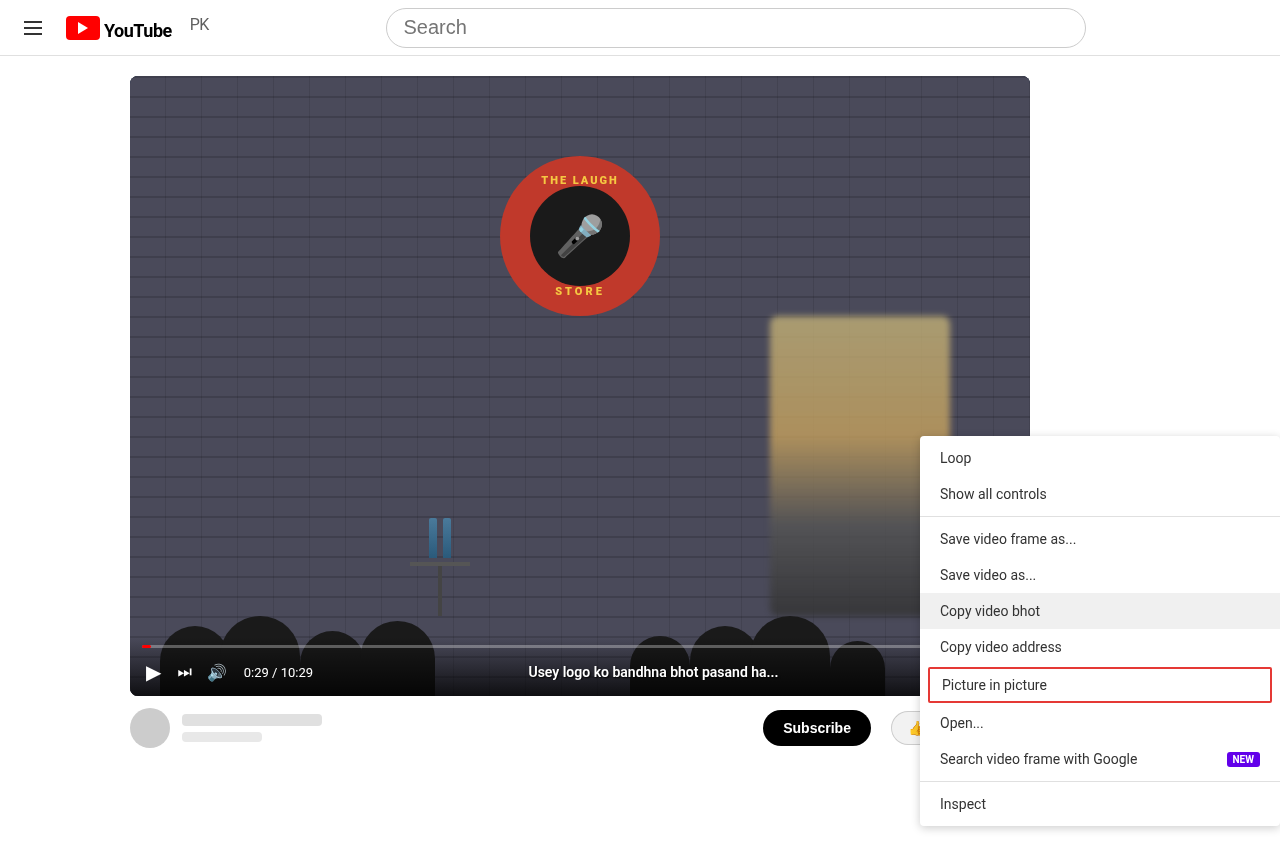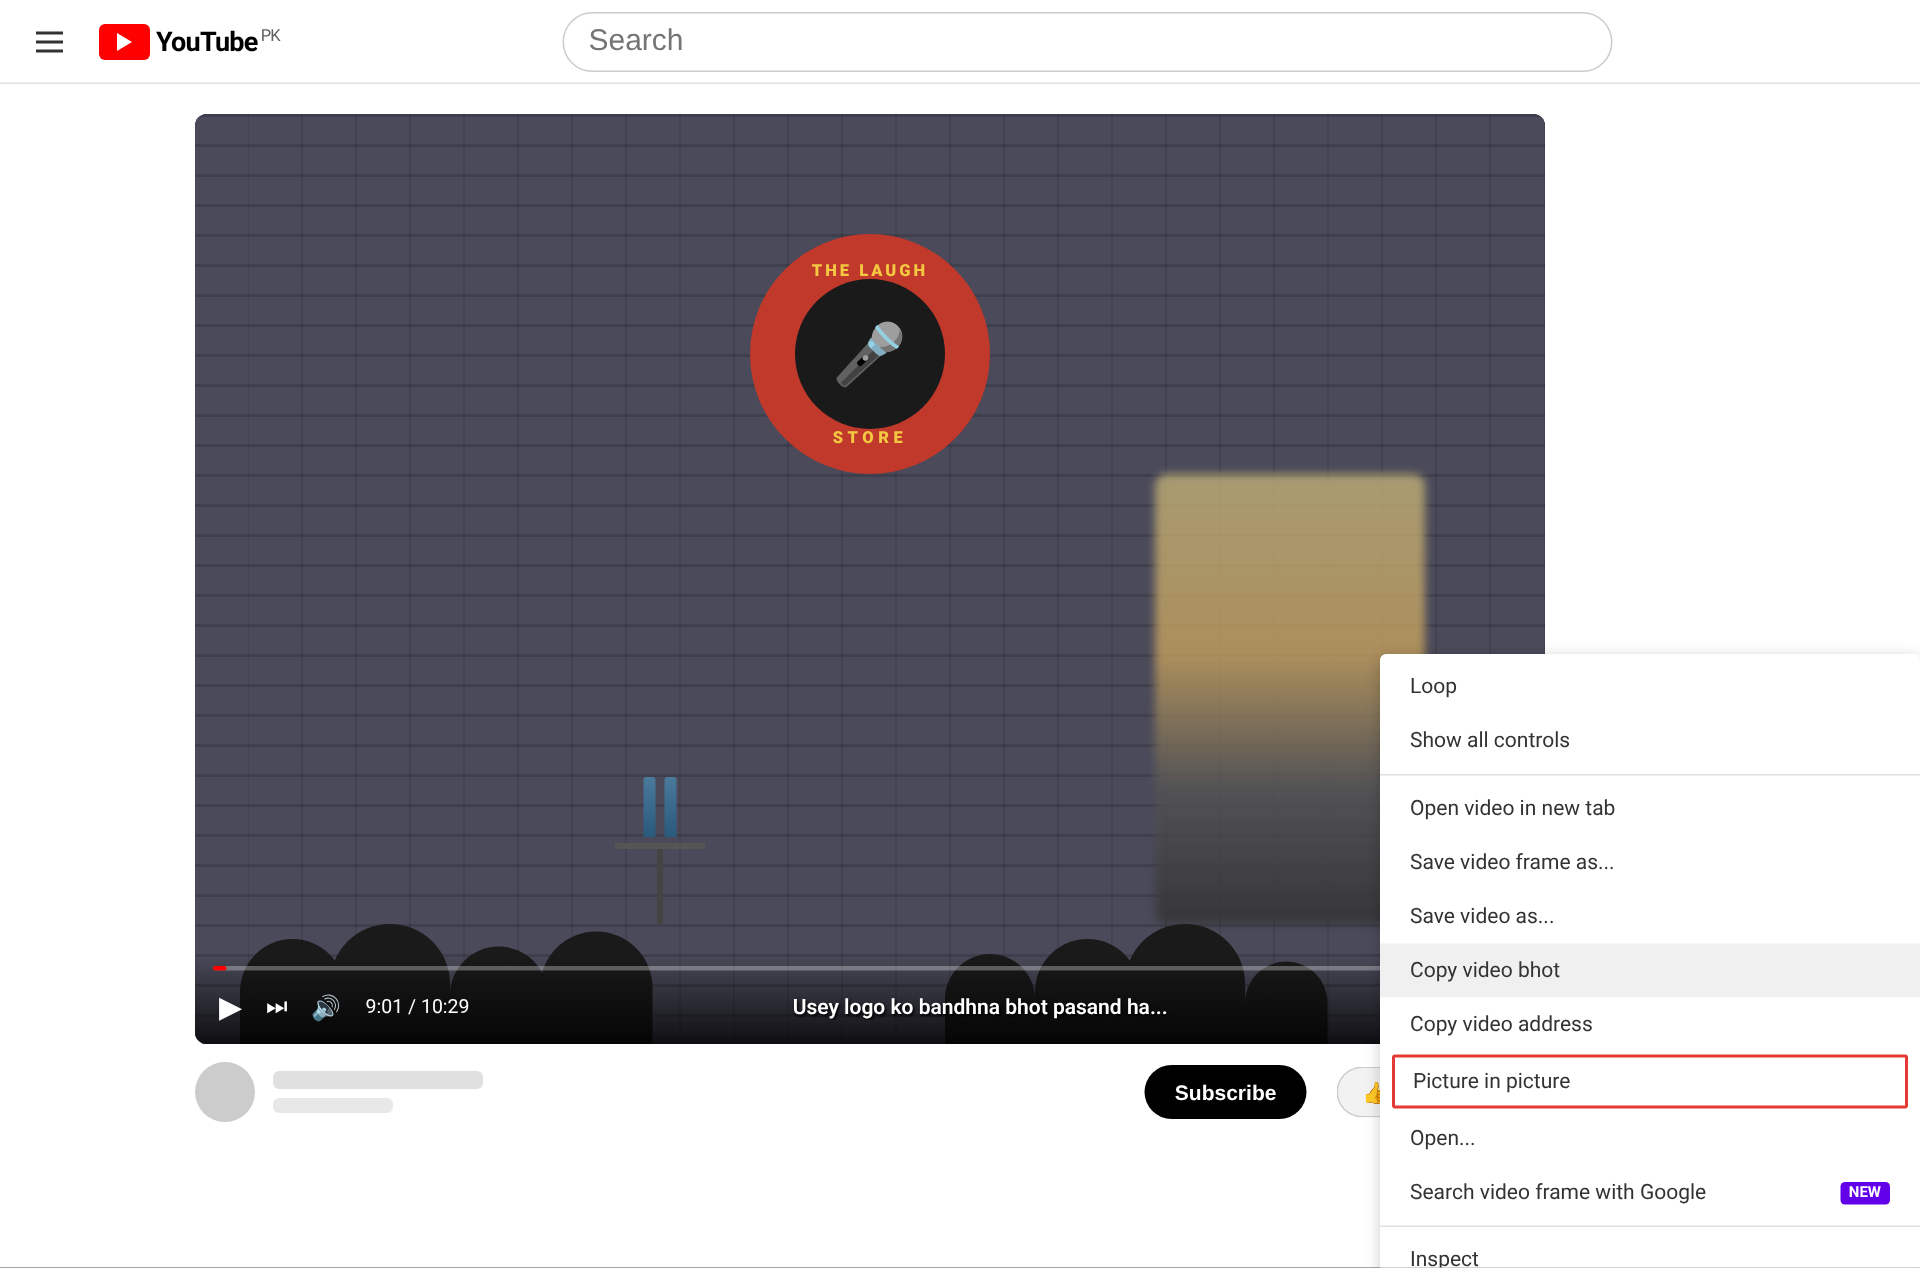--- a/index.html
+++ b/index.html
@@ -55,23 +55,23 @@
       border-top: 6px solid transparent;
       border-bottom: 6px solid transparent;
     }
     .yt-text {
       font-size: 18px;
       font-weight: 700;
       color: #000;
       letter-spacing: -0.5px;
     }
     .yt-country {
-      font-size: 11px;
+      font-size: 16px;
       color: #606060;
-      margin-left: 2px;
+      margin-left: 18px;
       vertical-align: super;
       font-weight: 400;
     }
     .search-container {
       flex: 1;
       display: flex;
       justify-content: center;
       margin: 0 40px;
     }
     .search-box {
@@ -495,42 +495,39 @@
 
       <div class="video-controls">
         <div class="progress-bar">
           <div class="progress-filled"></div>
         </div>
         <div class="controls-row">
           <button class="ctrl-btn play-icon">▶</button>
           <button class="ctrl-btn">⏭</button>
           <button class="ctrl-btn">🔊</button>
           <span class="time-display">
-            <span>9:01</span> / <span>10:29</span>
+            <span>0:29</span> / <span>10:29</span>
           </span>
           <span class="subtitle-bar">Usey logo ko bandhna bhot pasand ha...</span>
           <div class="fullscreen-btn">⛶</div>
         </div>
       </div>
     </div>
   </div>
 
   <div class="context-menu">
 
     <div class="context-menu-item">
       <span>Loop</span>
     </div>
     <div class="context-menu-item">
       <span>Show all controls</span>
     </div>
     <div class="context-menu-divider"></div>
 
-    <div class="context-menu-item">
-      <span>Open video in new tab</span>
-    </div>
     <div class="context-menu-item">
       <span>Save video frame as...</span>
     </div>
     <div class="context-menu-item">
       <span>Save video as...</span>
     </div>
     <div class="context-menu-item highlighted">
       <span>Copy video bhot</span>
     </div>
     <div class="context-menu-item">

